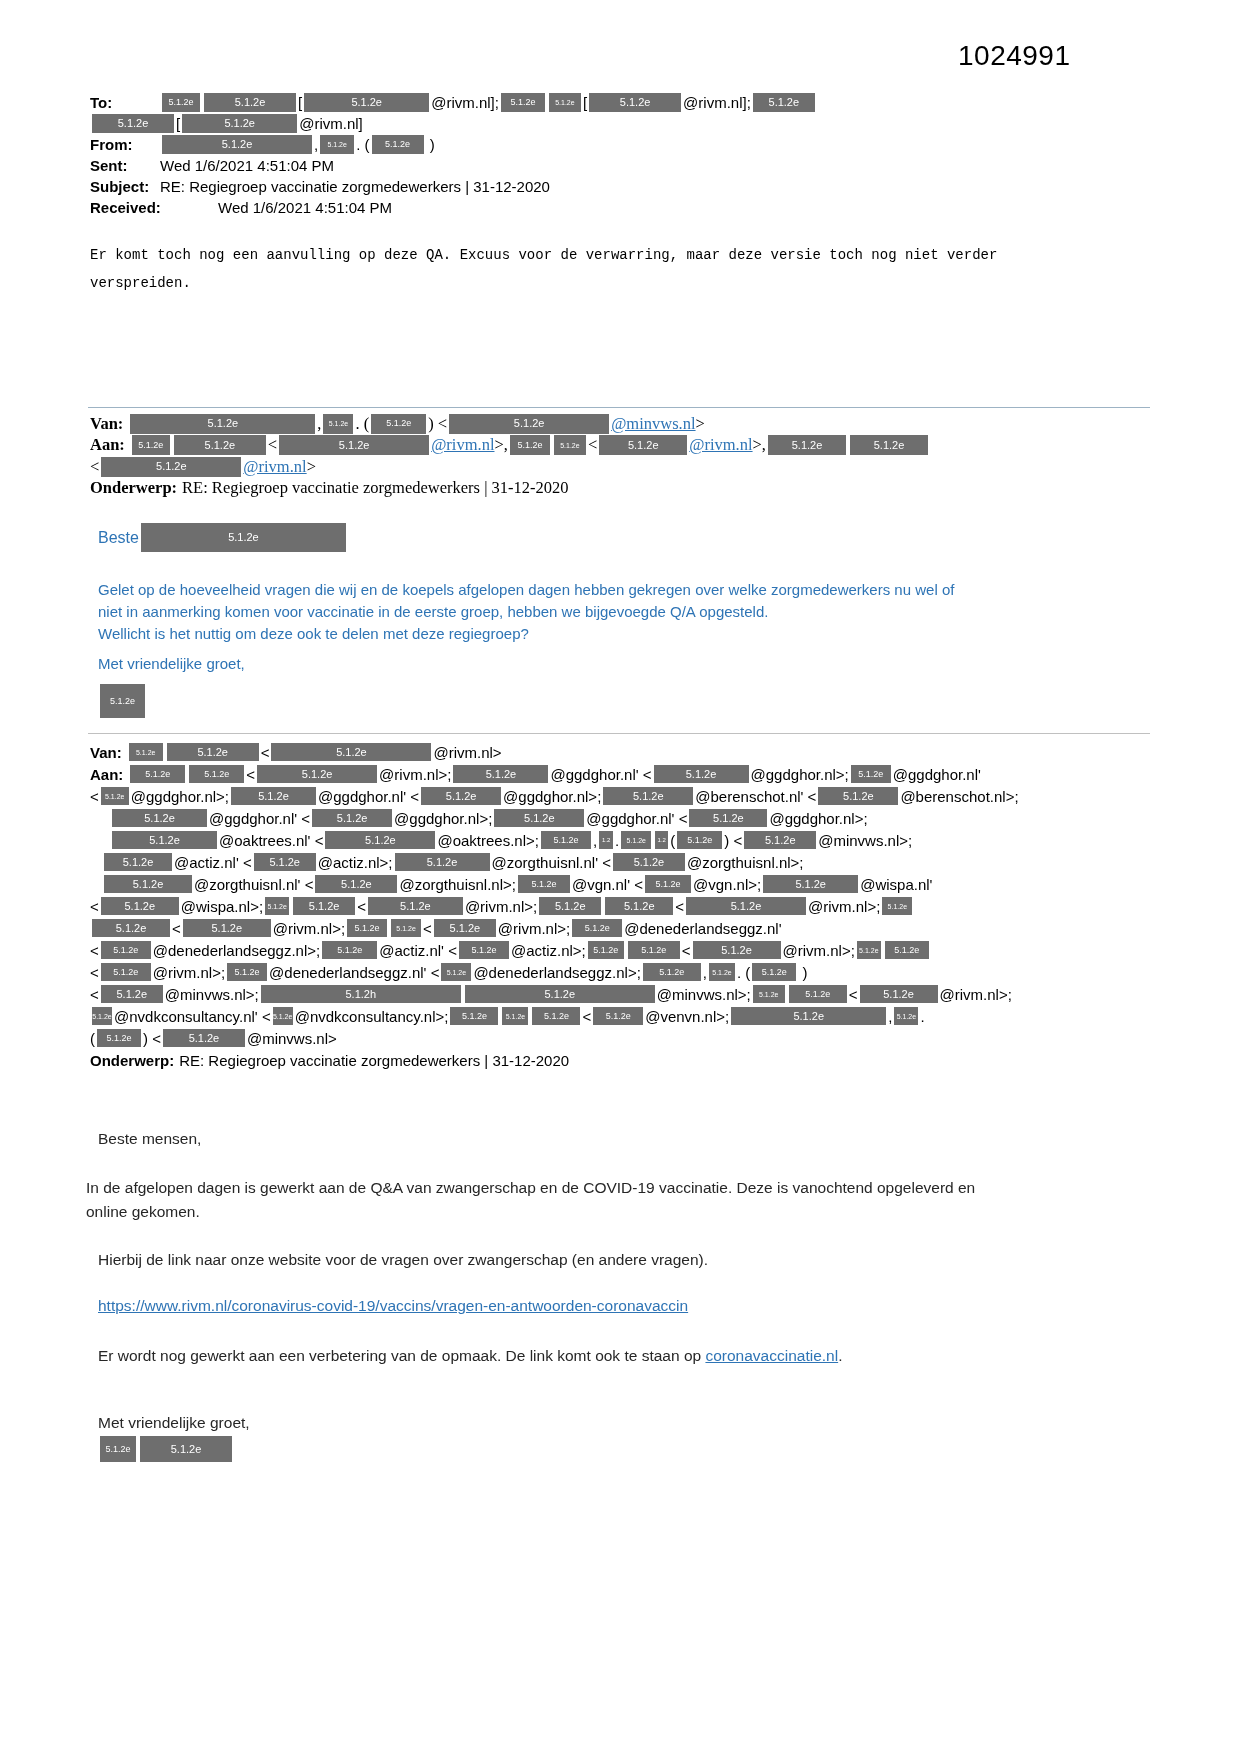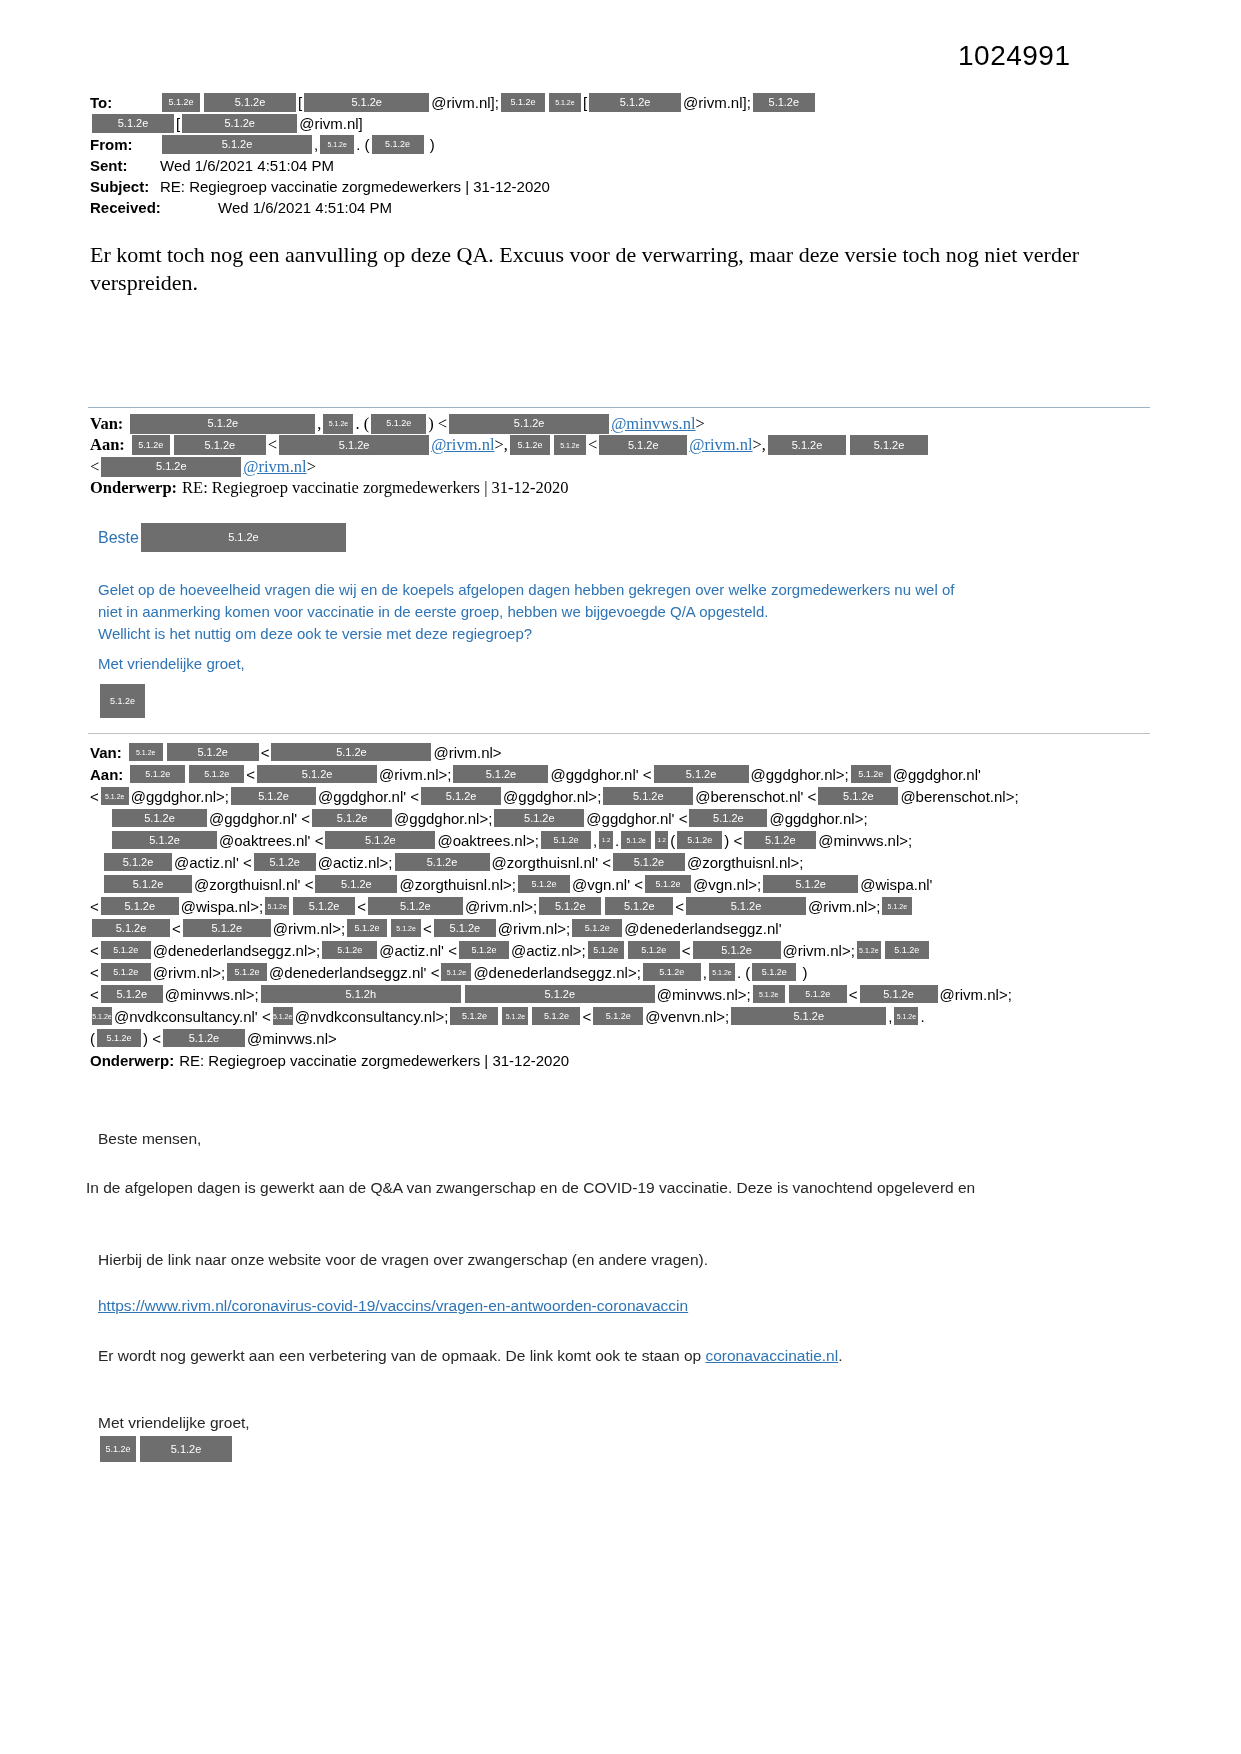--- a/index.html
+++ b/index.html
@@ -15,21 +15,21 @@
   .lnk{color:var(--blue);text-decoration:underline;cursor:pointer;flex:none}
   .lab{display:inline-block;width:70px;font-weight:700;flex:none}
   .ilab{font-weight:700;margin-right:5px;flex:none}
 
   #doc-number{left:958px;top:40px;font-size:28px;letter-spacing:.5px}
 
   #header1{left:90px;top:92px;font-size:15px}
   #header1 .line{height:21px}
   #header1 .red{height:19px}
 
-  #intro{left:90px;top:241px;font-family:Liberation Serif, serif;font-size:22px}
+  #intro{left:90px;top:241px;font-family:Liberation Mono, monospace;font-size:14px}
   #intro .line{height:28px}
 
   #divider1{left:88px;top:407px;width:1062px;height:1px;background:#9db3c4}
   #divider2{left:88px;top:733px;width:1062px;height:1px;background:#c0c0c0}
 
   #qheader1{left:90px;top:413px;font-family:"Liberation Serif","DejaVu Serif",serif;font-size:16.5px}
   #qheader1 .line{height:21.5px}
   #qheader1 .red{height:20px}
 
   #beste{left:98px;top:522px;color:var(--blue);font-size:16px}
@@ -85,21 +85,21 @@
     <div class="line"><span class="ilab">Onderwerp:</span><span class="tx">RE: Regiegroep vaccinatie zorgmedewerkers | 31-12-2020</span></div>
   </div>
 
 <div class="abs" id="beste">
     <div class="line"><span class="tx">Beste</span><span class="red" style="width: 205px; height: 29px; font-size: 11px;">5.1.2e</span></div>
   </div>
 
 <div class="abs" id="blue-para">
     <div class="line"><span class="tx">Gelet op de hoeveelheid vragen die wij en de koepels afgelopen dagen hebben gekregen over welke zorgmedewerkers nu wel of</span></div>
     <div class="line"><span class="tx">niet in aanmerking komen voor vaccinatie in de eerste groep, hebben we bijgevoegde Q/A opgesteld.</span></div>
-    <div class="line"><span class="tx">Wellicht is het nuttig om deze ook te versie met deze regiegroep?</span></div>
+    <div class="line"><span class="tx">Wellicht is het nuttig om deze ook te delen met deze regiegroep?</span></div>
   </div>
 
 <div class="abs" id="groet1">
     <div class="line"><span class="tx">Met vriendelijke groet,</span></div>
   </div>
 
 <div class="abs" id="sig1">
     <div class="line"><span class="red" style="width: 45px; height: 34px; font-size: 9px;">5.1.2e</span></div>
   </div>
 
@@ -122,20 +122,21 @@
     <div class="line"><span class="tx">(</span><span class="red" style="width: 44px; height: 18px; font-size: 9px;">5.1.2e</span><span class="tx">) &lt;</span><span class="red" style="width: 82px; height: 18px; font-size: 11px;">5.1.2e</span><span class="tx">@minvws.nl&gt;</span></div>
     <div class="line"><span class="ilab">Onderwerp:</span><span class="tx">RE: Regiegroep vaccinatie zorgmedewerkers | 31-12-2020</span></div>
   </div>
 
 <div class="abs bodytxt" id="beste-mensen">
     <div class="line"><span class="tx">Beste mensen,</span></div>
   </div>
 
 <div class="abs bodytxt" id="para-qa">
     <div class="line"><span class="tx">In de afgelopen dagen is gewerkt aan de Q&amp;A van zwangerschap en de COVID-19 vaccinatie. Deze is vanochtend opgeleverd en</span></div>
+    <div class="line"><span class="tx">online gekomen.</span></div>
   </div>
 
 <div class="abs bodytxt" id="hierbij">
     <div class="line"><span class="tx">Hierbij de link naar onze website voor de vragen over zwangerschap (en andere vragen).</span></div>
   </div>
 
 <div class="abs bodytxt" id="linkline">
     <div class="line"><span class="lnk">https://www.rivm.nl/coronavirus-covid-19/vaccins/vragen-en-antwoorden-coronavaccin</span></div>
   </div>
 

